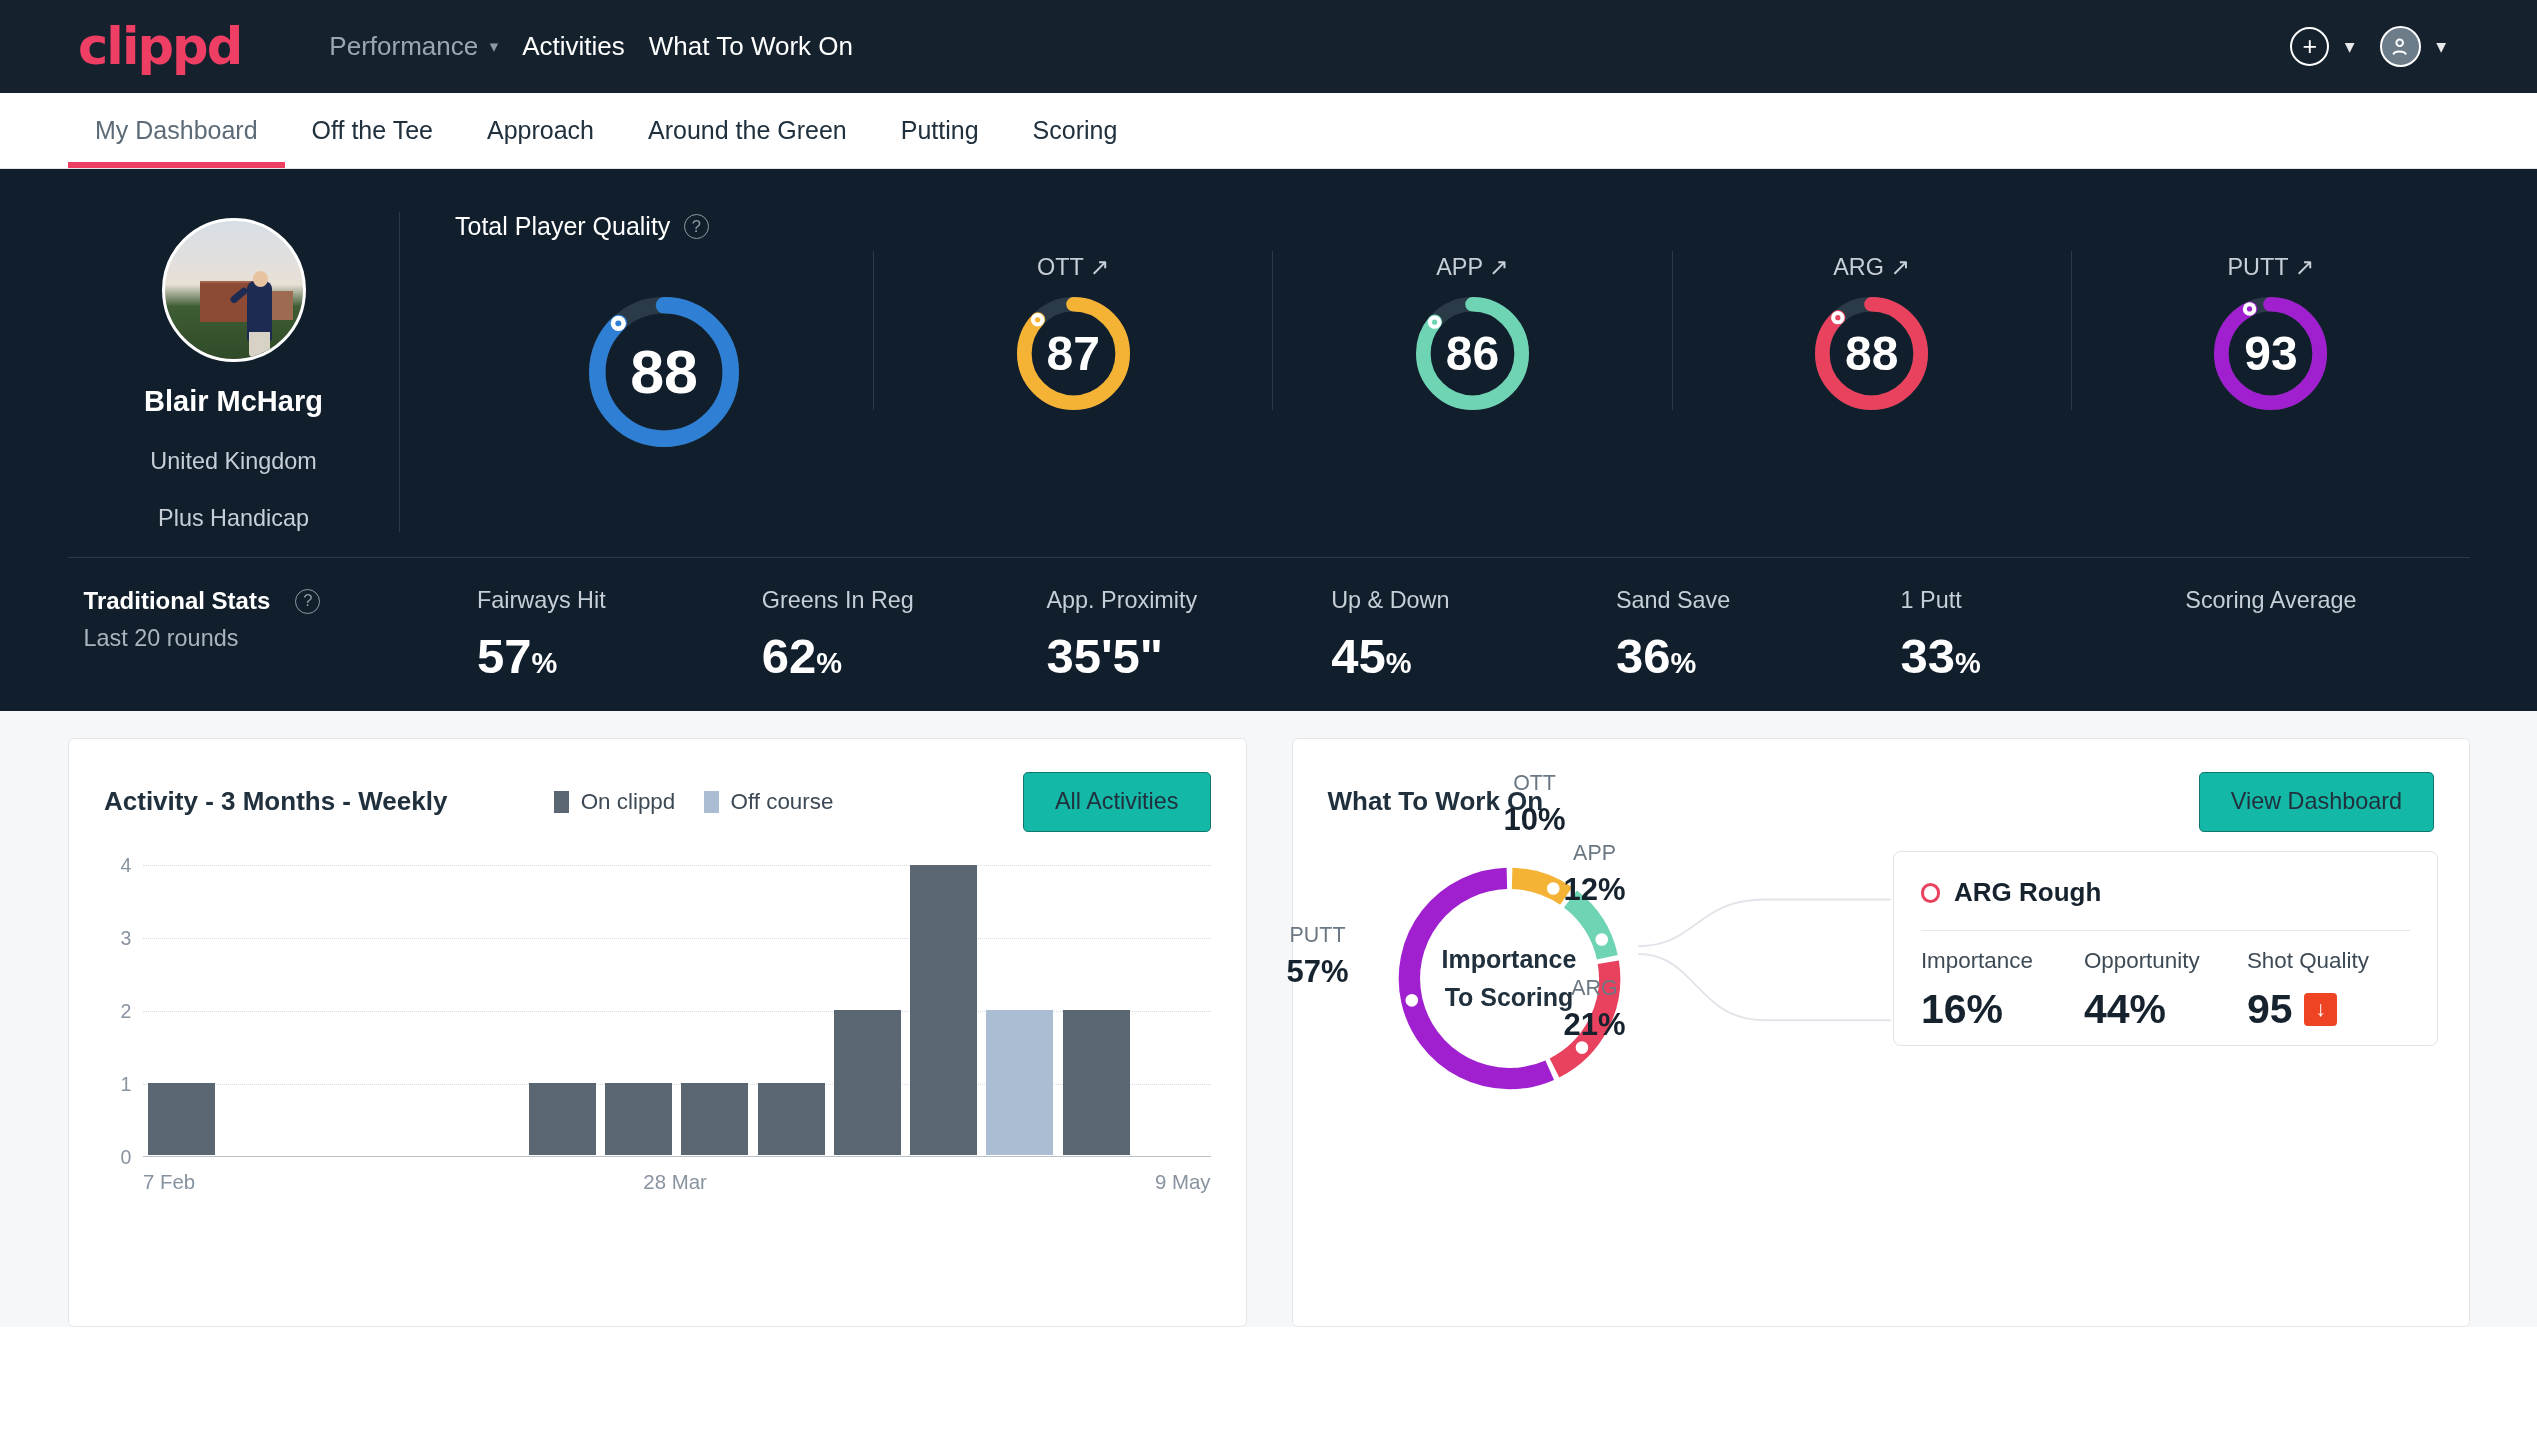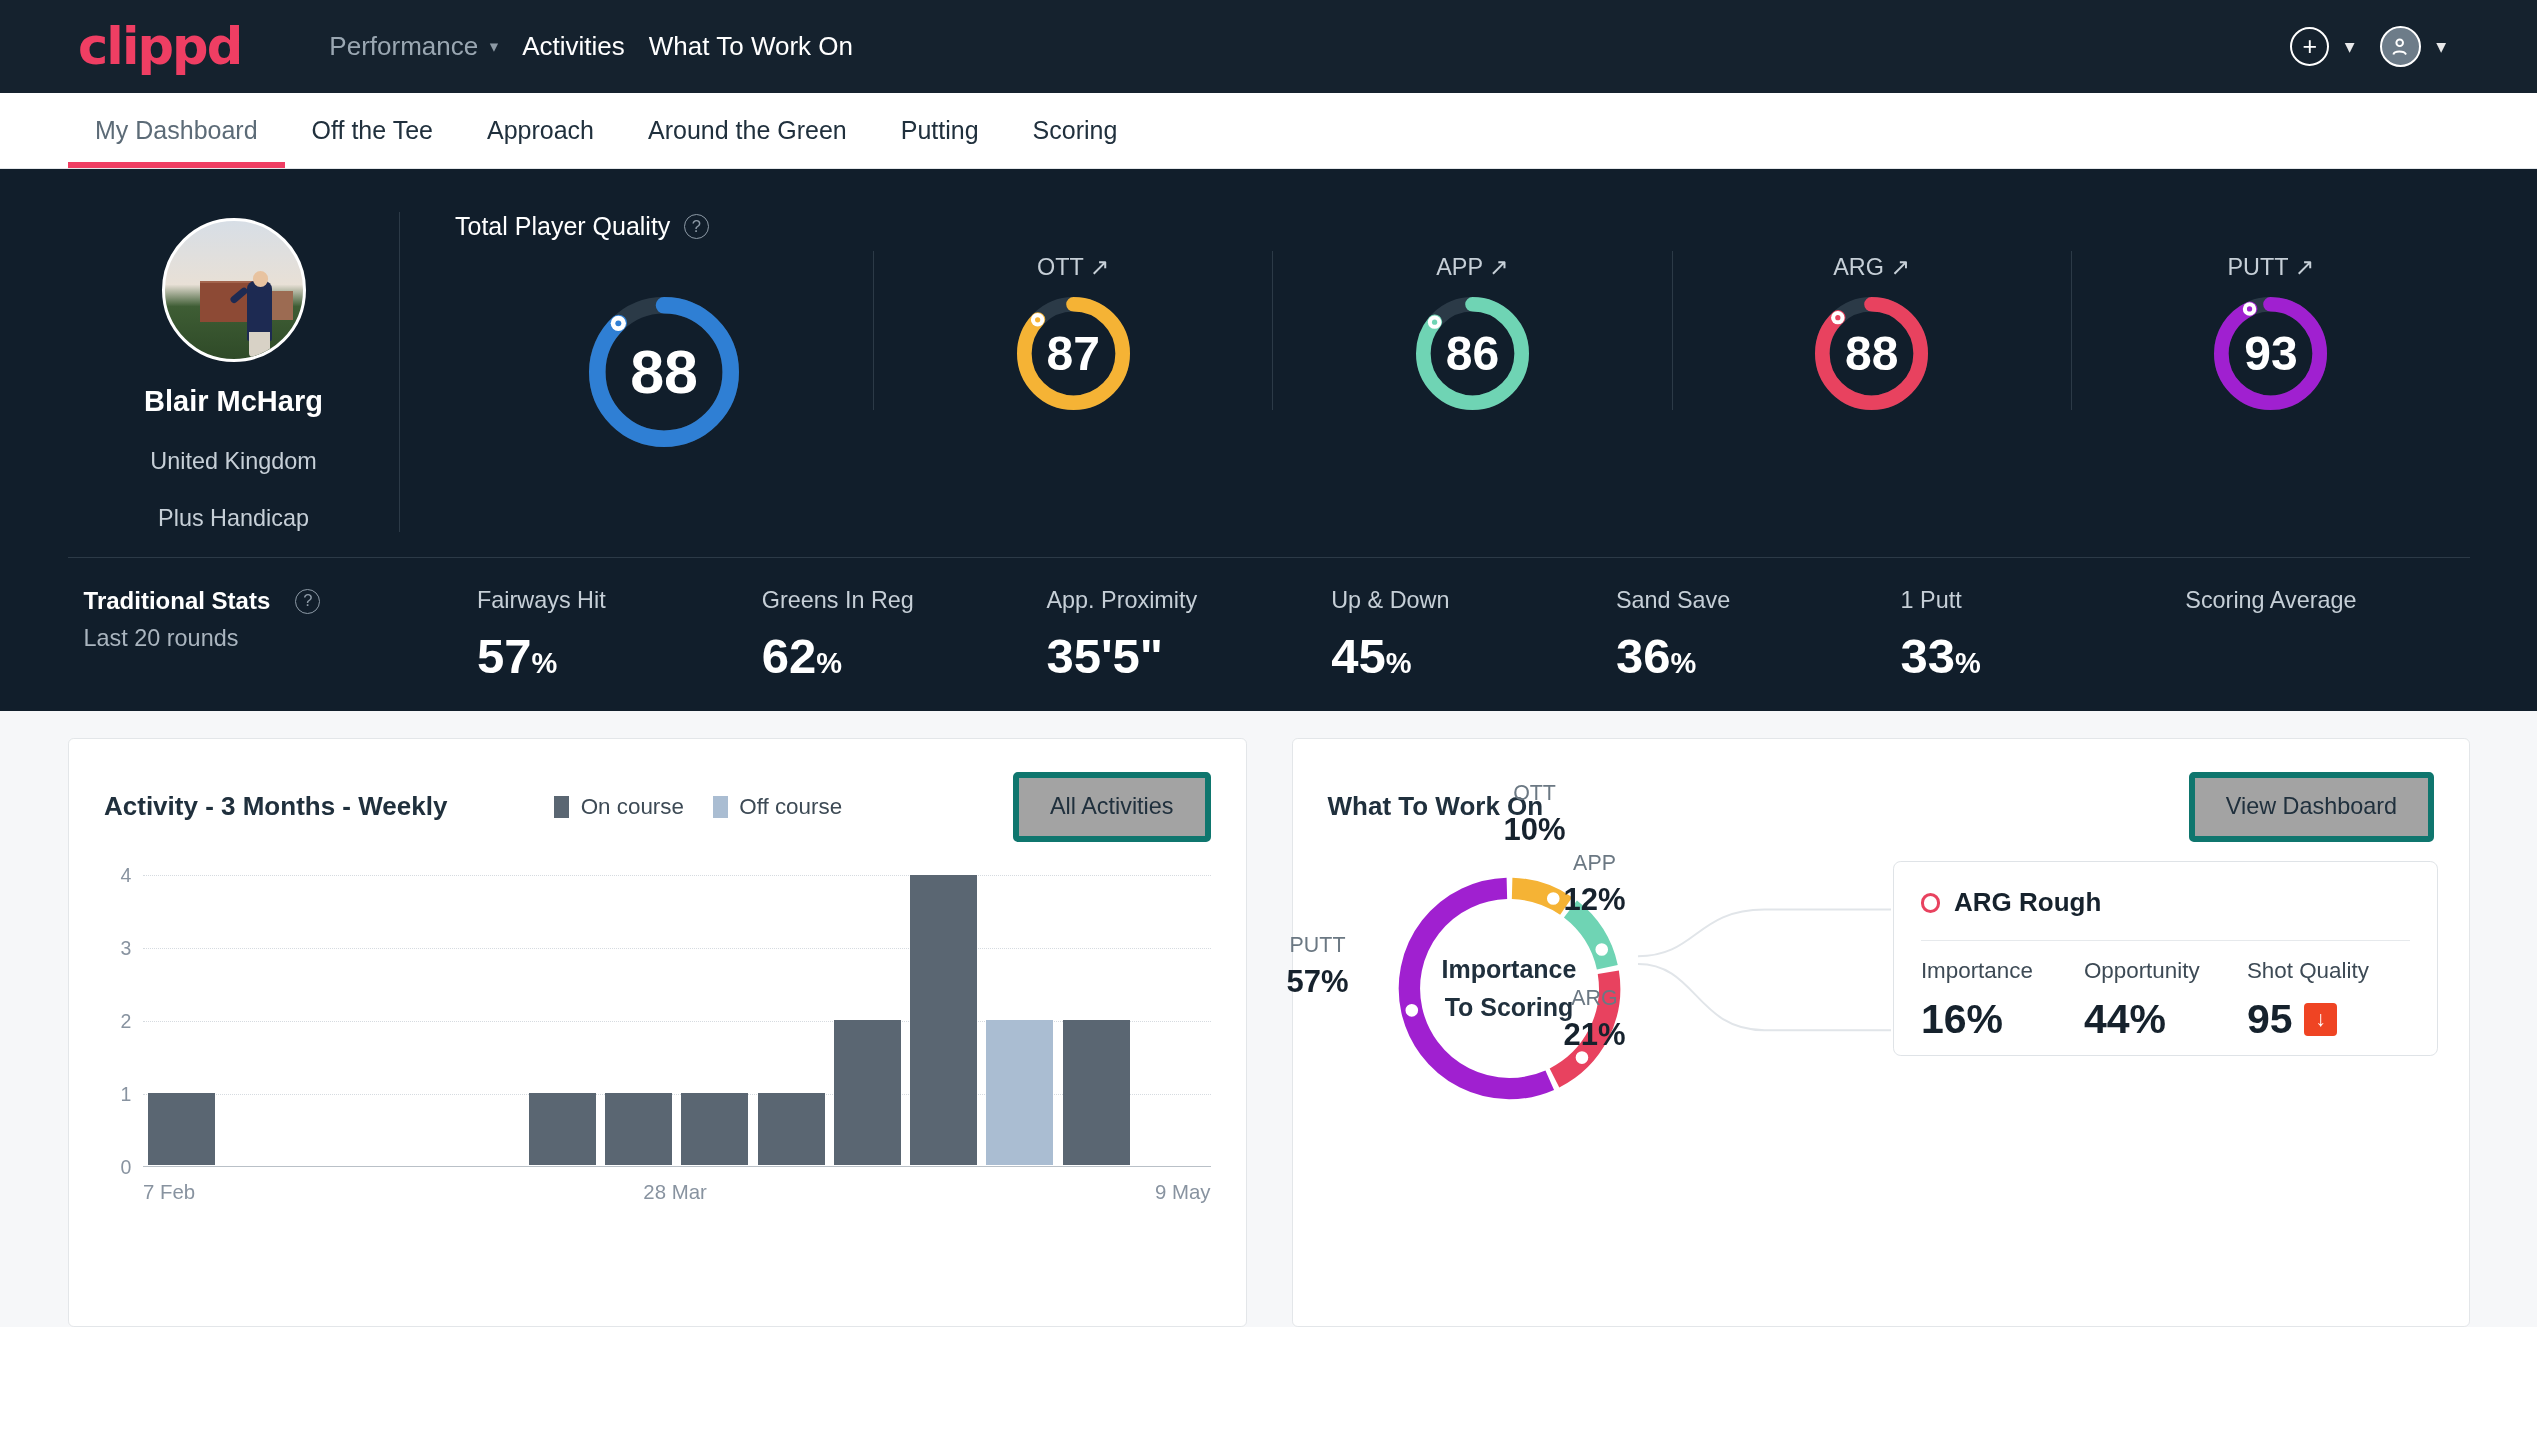--- a/index.html
+++ b/index.html
@@ -147,22 +147,22 @@
   .card {
     background: #ffffff; border: 1px solid #e3e6e9; border-radius: 5.8px;
     flex: 1; padding: 33px 35px; position: relative;
   }
   .card-head { display: flex; align-items: center; }
   .card-title { font-size: 26px; font-weight: bold; color: #20303d; }
   .legend { display: flex; align-items: center; gap: 29px; margin-left: 107px; }
   .lg { display: flex; align-items: center; gap: 11.7px; font-size: 22.4px; color: #3d4a55; }
   .sw { width: 14.6px; height: 21.4px; }
   .btn {
-    margin-left: auto; border: 6px solid #0f766e; border-radius: 4.9px;
-    background: #a3a3a3; font-size: 23.4px; color: #20303d;
+    margin-left: auto; border: 1px solid #0f766e; border-radius: 4.9px;
+    background: #14b8a6; font-size: 23.4px; color: #20303d;
     padding: 15.6px 31px; cursor: pointer; white-space: nowrap;
     font-family: "Liberation Sans", sans-serif;
   }
 
   
   .chart { position: relative; margin-top: 33px; height: 292px; }
   .yax {
     position: absolute; left: 0; top: 0; bottom: 0; width: 37px;
     font-size: 19.5px; color: #8893a0;
   }
@@ -383,21 +383,21 @@
 </div>
 
 <div class="bottom">
 
   <div class="card">
     <div class="card-head">
       <div class="card-title">Activity - 3 Months - Weekly</div>
       <div class="legend">
         <div class="lg">
           <span class="sw" style="background:#5a6672"></span>
-          <span>On course</span>
+          <span>On clippd</span>
         </div>
         <div class="lg">
           <span class="sw" style="background:#aabdd2"></span>
           <span>Off course</span>
         </div>
       </div>
       <button class="btn">All Activities</button>
     </div>
 
     <div class="chart">

